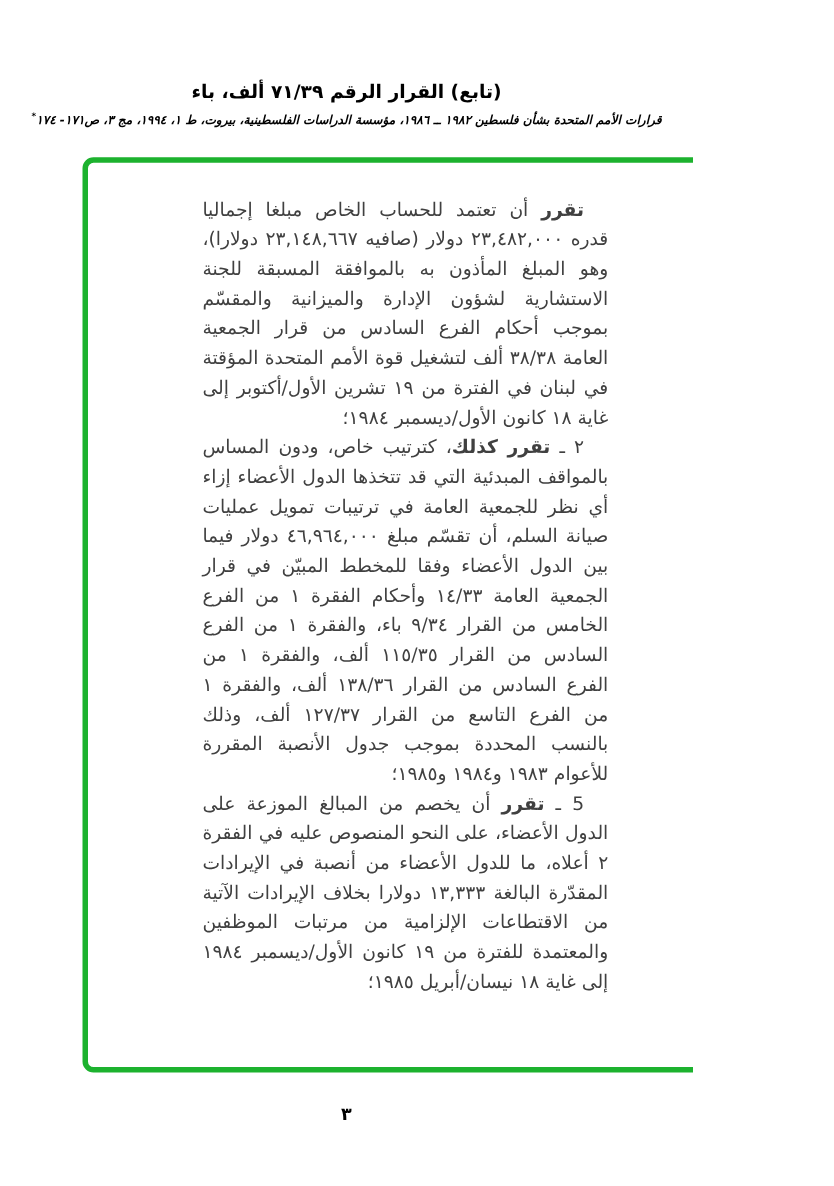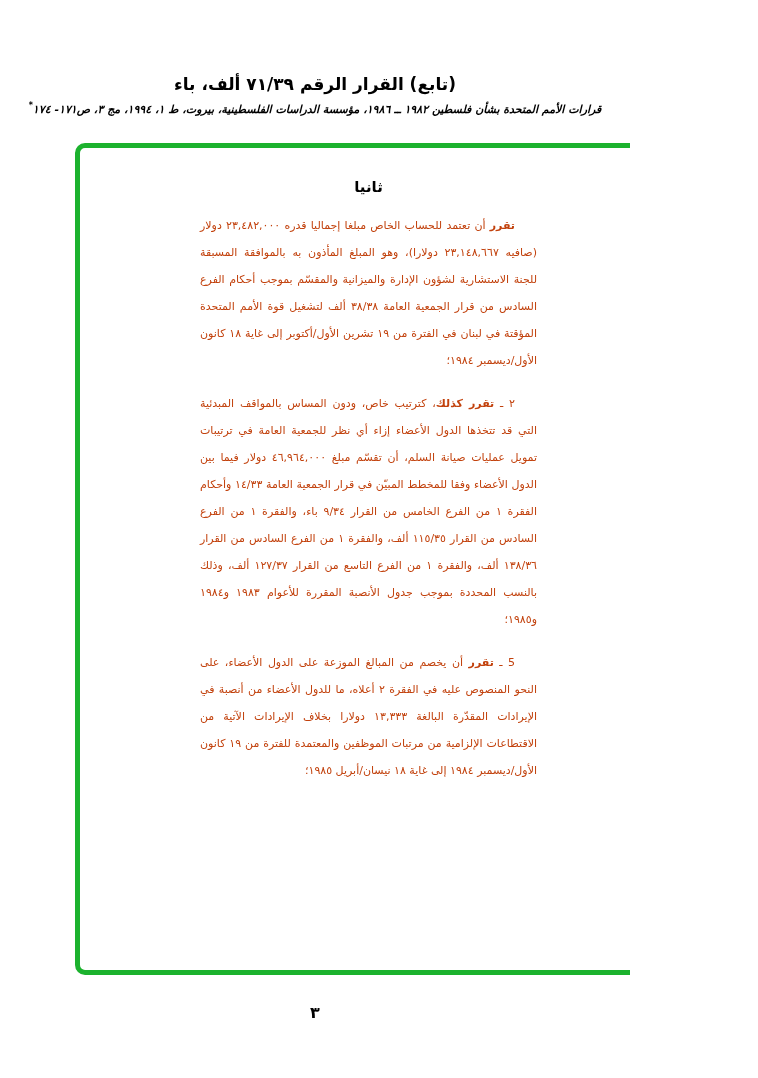--- a/index.html
+++ b/index.html
@@ -57,26 +57,26 @@
     text-align:center;
     font-size:15px;
     font-weight:bold;
     color:#000;
     margin:0 0 16px 0;
   }
   .sec-heading.later{
     margin-top:26px;
   }
   .para{
-    margin:16px;
-    font-size:11px;
+    margin:0;
+    font-size:17px;
     line-height:27px;
     text-align:justify;
     text-indent:22px;
-    color:#c2410c;
+    color:#404040;
   }
   .para .lead{font-weight:bold;}
   .pagenum{
     position:absolute;
     bottom:56px;left:0;right:0;
     text-align:center;
     font-size:16px;
     font-weight:bold;
     color:#000;
   }
@@ -87,21 +87,20 @@
 <div class="page">
 
   <div class="header">
     <div class="res-title">(تابع) القرار الرقم ٧١/٣٩ ألف، باء</div>
     <div class="citation"><span>قرارات الأمم المتحدة بشأن فلسطين ١٩٨٢ ــ ١٩٨٦، مؤسسة الدراسات الفلسطينية، بيروت، ط ١، ١٩٩٤، مج ٣، ص١٧١- ١٧٤</span><sup>*</sup></div>
   </div>
 
   <div class="frame">
     <div class="content">
 
-      <div class="sec-heading">ثانيا</div>
 
       <p class="para"><span class="lead">تقرر</span><span> أن تعتمد للحساب الخاص مبلغا إجماليا قدره ٢٣,٤٨٢,٠٠٠ دولار (صافيه ٢٣,١٤٨,٦٦٧ دولارا)، وهو المبلغ المأذون به بالموافقة المسبقة للجنة الاستشارية لشؤون الإدارة والميزانية والمقسّم بموجب أحكام الفرع السادس من قرار الجمعية العامة ٣٨/٣٨ ألف لتشغيل قوة الأمم المتحدة المؤقتة في لبنان في الفترة من ١٩ تشرين الأول/أكتوبر إلى غاية ١٨ كانون الأول/ديسمبر ١٩٨٤؛</span></p>
 
 
 
       <p class="para"><span>٢ ـ </span><span class="lead">تقرر كذلك</span><span>، كترتيب خاص، ودون المساس بالمواقف المبدئية التي قد تتخذها الدول الأعضاء إزاء أي نظر للجمعية العامة في ترتيبات تمويل عمليات صيانة السلم، أن تقسّم مبلغ ٤٦,٩٦٤,٠٠٠ دولار فيما بين الدول الأعضاء وفقا للمخطط المبيّن في قرار الجمعية العامة ١٤/٣٣ وأحكام الفقرة ١ من الفرع الخامس من القرار ٩/٣٤ باء، والفقرة ١ من الفرع السادس من القرار ١١٥/٣٥ ألف، والفقرة ١ من الفرع السادس من القرار ١٣٨/٣٦ ألف، والفقرة ١ من الفرع التاسع من القرار ١٢٧/٣٧ ألف، وذلك بالنسب المحددة بموجب جدول الأنصبة المقررة للأعوام ١٩٨٣ و١٩٨٤ و١٩٨٥؛</span></p>
 
       <p class="para"><span>5 ـ </span><span class="lead">تقرر</span><span> أن يخصم من المبالغ الموزعة على الدول الأعضاء، على النحو المنصوص عليه في الفقرة ٢ أعلاه، ما للدول الأعضاء من أنصبة في الإيرادات المقدّرة البالغة ١٣,٣٣٣ دولارا بخلاف الإيرادات الآتية من الاقتطاعات الإلزامية من مرتبات الموظفين والمعتمدة للفترة من ١٩ كانون الأول/ديسمبر ١٩٨٤ إلى غاية ١٨ نيسان/أبريل ١٩٨٥؛</span></p>
 
     </div>

